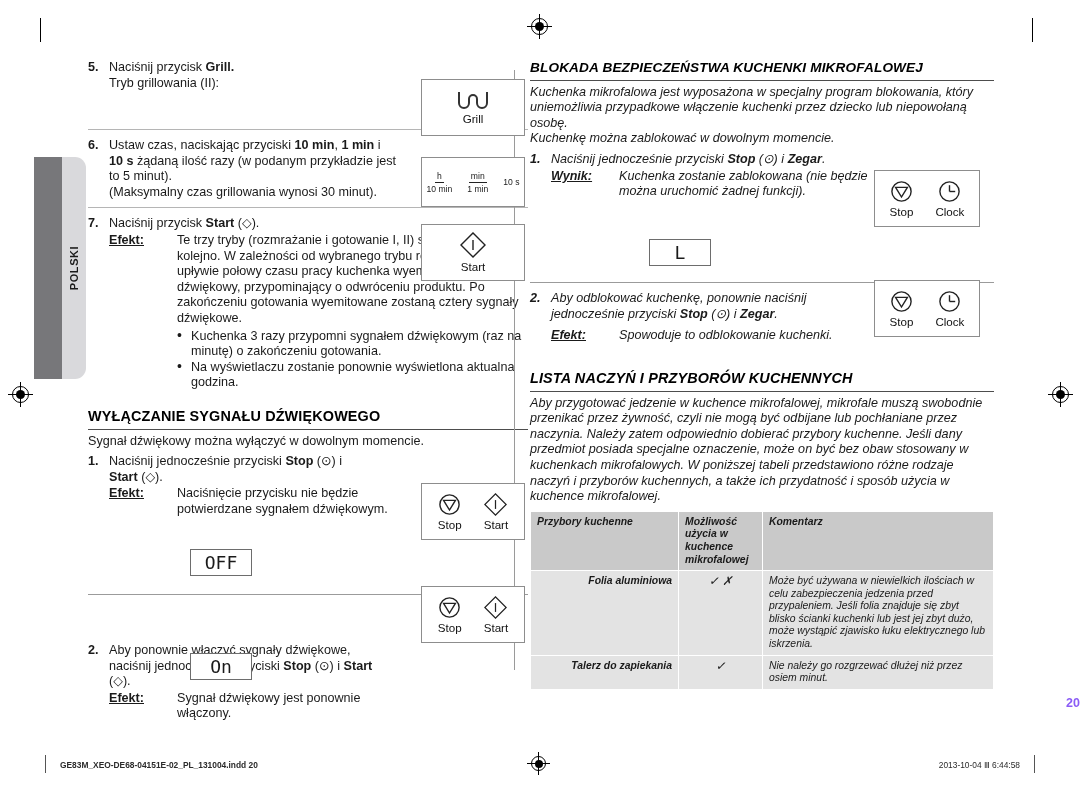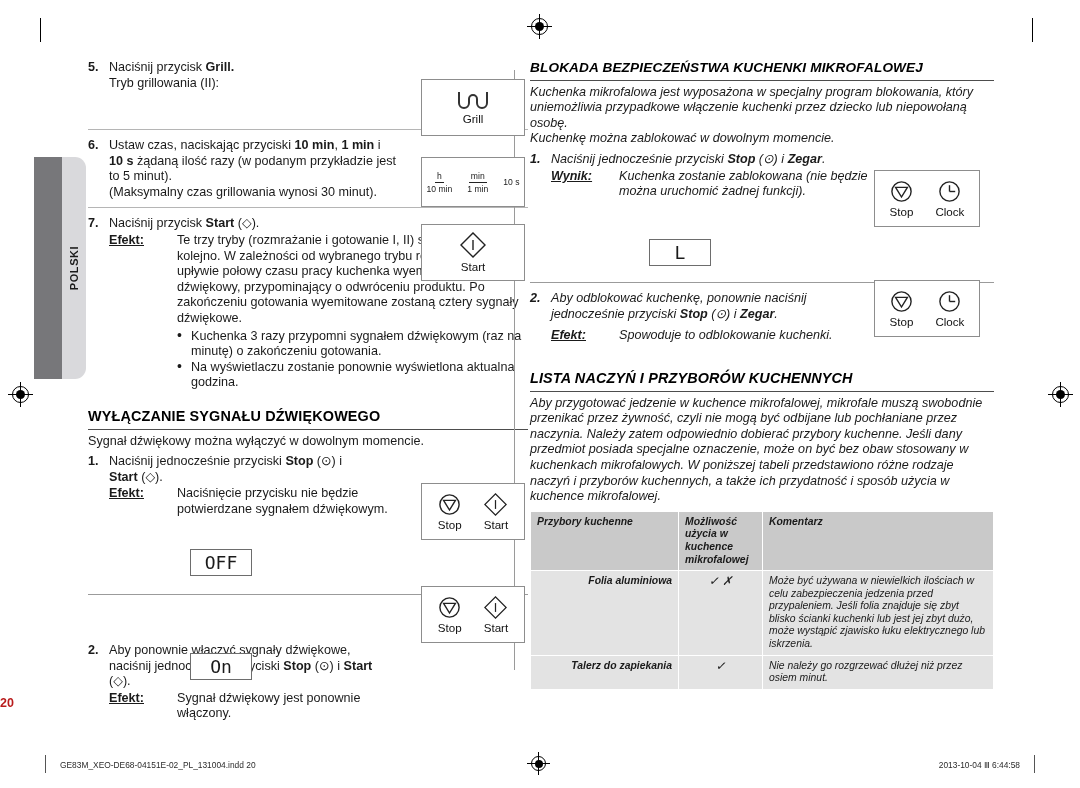--- a/index.html
+++ b/index.html
@@ -214,34 +214,34 @@
   table.utensils tbody td.name { font-weight: bold; width: 148px; text-align: right; }
   table.utensils tbody td.mark { width: 84px; text-align: center; font-size: 12px; }
   table.utensils thead th.c1 { width: 148px; }
   table.utensils thead th.c2 { width: 84px; }
 
   
   .page-number {
     position: absolute;
     left: 0; right: 0;
     top: 696px;
-    text-align: left;
+    text-align: right;
     font-size: 12.5px;
     font-weight: bold;
-    color: #b91c1c;
+    color: #8b5cf6;
   }
   .footer {
     position: absolute;
     top: 758px;
     left: 0; width: 1080px;
     height: 20px;
     font-size: 8.4px;
     color: #2b2b2b;
   }
-  .footer .file { position: absolute; left: 60px; top: 2px; white-space: nowrap; }
+  .footer .file { position: absolute; left: 60px; top: 2px; white-space: nowrap; font-weight: bold; }
   .footer .stamp { position: absolute; right: 60px; top: 2px; white-space: nowrap; }
   .footer .bar-l { position: absolute; left: 45px; top: -3px; width: 1px; height: 18px; background: #555; }
   .footer .bar-r { position: absolute; right: 45px; top: -3px; width: 1px; height: 18px; background: #555; }
   .footer .reg-wrap { position: absolute; left: 531px; top: -2px; }
   .footer .reg { width: 15px; height: 15px; position: relative; }
   .footer .reg .dot { width: 8px; height: 8px; margin: -4px 0 0 -4px; }
 
   svg { display: block; }
 </style>
 </head>

